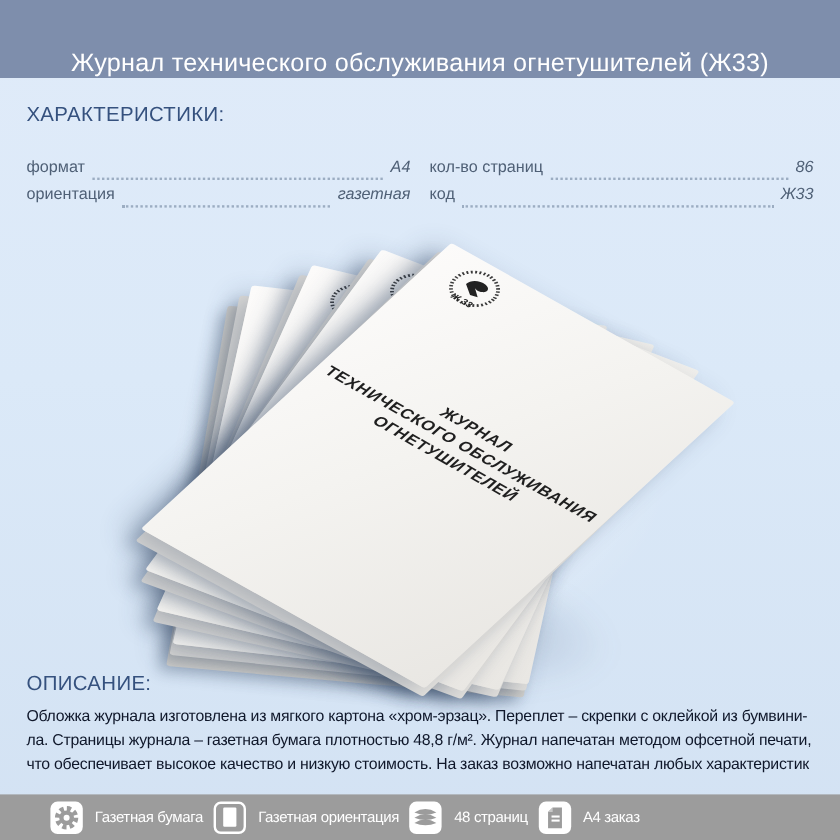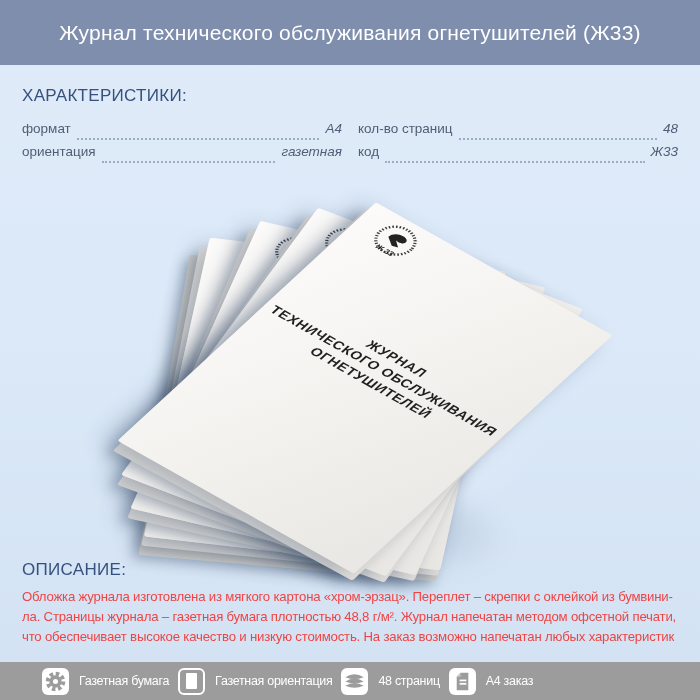--- a/index.html
+++ b/index.html
@@ -4,31 +4,31 @@
 <style>
   html,body{margin:0;padding:0;}
   body{
     width:700px;height:700px;overflow:hidden;position:relative;
     font-family:"Liberation Sans","DejaVu Sans",sans-serif;
     background:linear-gradient(180deg,#e0ebf9 0%,#dbe9f8 45%,#d3e2f3 100%);
   }
   
   .header{
     position:absolute;left:0;top:0;width:700px;height:65px;
-    background:#7e8eac;display:flex;align-items:center;justify-content:center;
+    background:#7e8eac;display:flex;align-items:flex-end;justify-content:center;
   }
   .header h1{
     margin:0;color:#ffffff;font-size:21px;font-weight:500;letter-spacing:.2px;
   }
   
   .chars{position:absolute;left:22px;right:22px;top:86px;z-index:5;}
   .section-heading{
     color:#35517e;font-size:17px;font-weight:normal;letter-spacing:.3px;
   }
-  .rows{display:grid;grid-template-columns:1fr 1fr;column-gap:16px;margin-top:15px;}
+  .rows{display:grid;grid-template-columns:1fr 1fr;column-gap:16px;margin-top:25px;}
   .col .row{display:flex;align-items:baseline;height:23px;
     color:#4f6076;font-size:13.5px;}
   .row .dots{flex:1;border-bottom:2px dotted #9cadc2;margin:0 6px 4px 6px;
     align-self:flex-end;}
   .row .val{white-space:nowrap;font-style:italic;}
   
   .artwork{position:absolute;left:0;top:0;width:700px;height:700px;z-index:1;}
   .glow{position:absolute;left:70px;top:170px;width:560px;height:430px;
     background:radial-gradient(closest-side,rgba(255,255,255,.55),rgba(255,255,255,0) 75%);}
   .stack-shadow{position:absolute;left:110px;top:430px;width:470px;height:160px;
@@ -55,21 +55,21 @@
   .s4a{left:169px;top:201px;transform:scaleY(.72) rotate(8deg);}
   .s4b{left:163px;top:208px;transform:scaleY(.72) rotate(7deg);}
   .stamp{position:absolute;left:22px;top:8px;width:52px;height:48px;}
   .cover-title{
     position:absolute;left:0;right:0;top:148px;text-align:center;
     color:#1f1f1f;font-weight:bold;font-size:16px;line-height:21px;
     letter-spacing:.8px;transform:scaleX(.96);
   }
   
   .desc{position:absolute;left:22px;top:560px;width:660px;z-index:5;}
-  .desc .text{margin-top:7px;color:#ef4444;font-size:13.2px;line-height:20px;
+  .desc .text{margin-top:7px;color:#0f172a;font-size:13.2px;line-height:20px;
     letter-spacing:-.2px;}
   .desc .text div{white-space:nowrap;}
   
   .footer{
     position:absolute;left:0;bottom:0;width:700px;height:38px;background:#9c9c9c;
     display:flex;align-items:center;padding-left:42px;box-sizing:border-box;gap:9px;
     z-index:6;
   }
   .f-item{display:flex;align-items:center;gap:10px;}
   .f-icon{width:27px;height:27px;border-radius:6px;display:flex;
@@ -98,21 +98,21 @@
       <div class="row">
         <span>ориентация</span>
         <span class="dots"></span>
         <span class="val">газетная</span>
       </div>
     </div>
     <div class="col">
       <div class="row">
         <span>кол-во страниц</span>
         <span class="dots"></span>
-        <span class="val">48</span>
+        <span class="val">86</span>
       </div>
       <div class="row">
         <span>код</span>
         <span class="dots"></span>
         <span class="val">Ж33</span>
       </div>
     </div>
   </div>
 </div>
 

